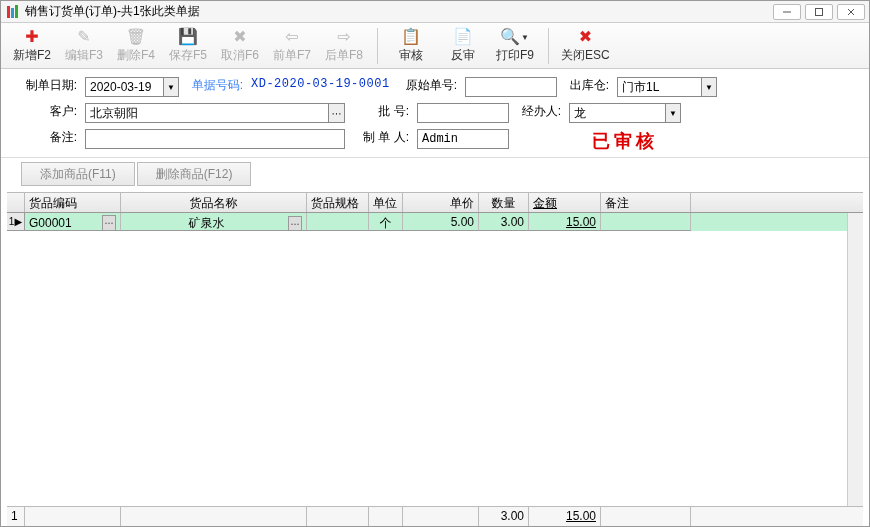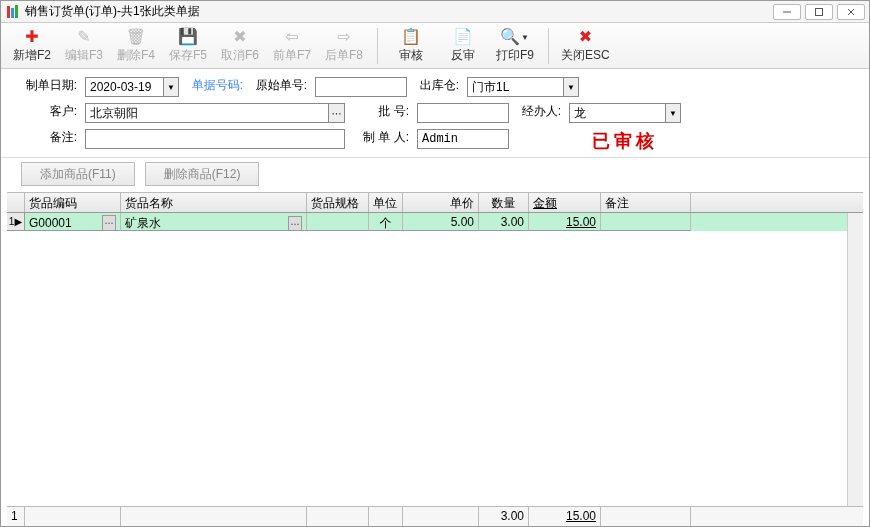--- a/index.html
+++ b/index.html
@@ -92,21 +92,21 @@
     width:16px; height:20px; border:1px solid #888; border-left:none; background:#eee;
     display:flex;align-items:center;justify-content:center; font-size:10px;
   }
   .bluecode { color:#0033cc; font-family:"Courier New",monospace; font-size:12px; letter-spacing:0.5px;}
   .approved-stamp {
     color: #d00;
     font-size: 18px;
     font-weight: bold;
     letter-spacing: 4px;
   }
-  .btnrow { padding: 4px 20px 6px 20px; display:flex; gap:10px; }
+  .btnrow { padding: 4px 20px 6px 20px; display:flex; gap:2px; }
   .graybtn {
     height: 24px; padding: 0 18px;
     border: 1px solid #bbb;
     background: linear-gradient(#f7f7f7,#e8e8e8);
     color: #888;
     font-size: 12px;
   }
   .grid-wrap {
     flex:1;
     border-top:1px solid #bbb;
@@ -123,21 +123,21 @@
   }
   .gh, .gc {
     border-right:1px solid #bbb;
     padding: 2px 4px;
     overflow:hidden; white-space:nowrap;
     font-size:12px;
   }
   .gh { color:#000; }
   .rowmark { width:18px; }
   .c-code { width:96px; }
-  .c-name { width:186px; }
+  .c-name { width:186px;text-align:center; }
   .c-spec { width:62px; }
   .c-unit { width:34px; text-align:center;}
   .c-price { width:76px; text-align:right;}
   .c-qty { width:50px; text-align:right;}
   .c-amt { width:72px; text-align:right;text-decoration:underline;}
   .c-remark { width:90px; }
   .gridbody { flex:1; background:#fff; position:relative; }
   .gridrow {
     display:flex; height:18px;
     background:#bff2d5;
@@ -254,25 +254,26 @@
   </div>
 
   <div class="formarea">
     <div class="row">
       <span class="lbl">制单日期:</span>
       <div class="combo">
         <div class="inp" style="width:78px">2020-03-19</div>
         <div class="cbtn">▼</div>
       </div>
       <span class="lbl2">单据号码:</span>
+      <span class="bluecode" style="width:142px">XD-2020-03-19-0001</span>
       <span style="width:56px;text-align:right">原始单号:</span>
       <div class="inp" style="width:92px"></div>
       <span style="width:44px;text-align:right">出库仓:</span>
       <div class="combo">
-        <div class="inp" style="width:96px">门市1L</div>
+        <div class="inp" style="width:84px">门市1L</div>
         <div class="cbtn">▼</div>
       </div>
     </div>
     <div class="row">
       <span class="lbl">客户:</span>
       <div style="display:flex">
         <div class="inp" style="width:244px">北京朝阳</div>
         <div class="ellipsis-btn">⋯</div>
       </div>
       <span style="width:56px;text-align:right">批     号:</span>

